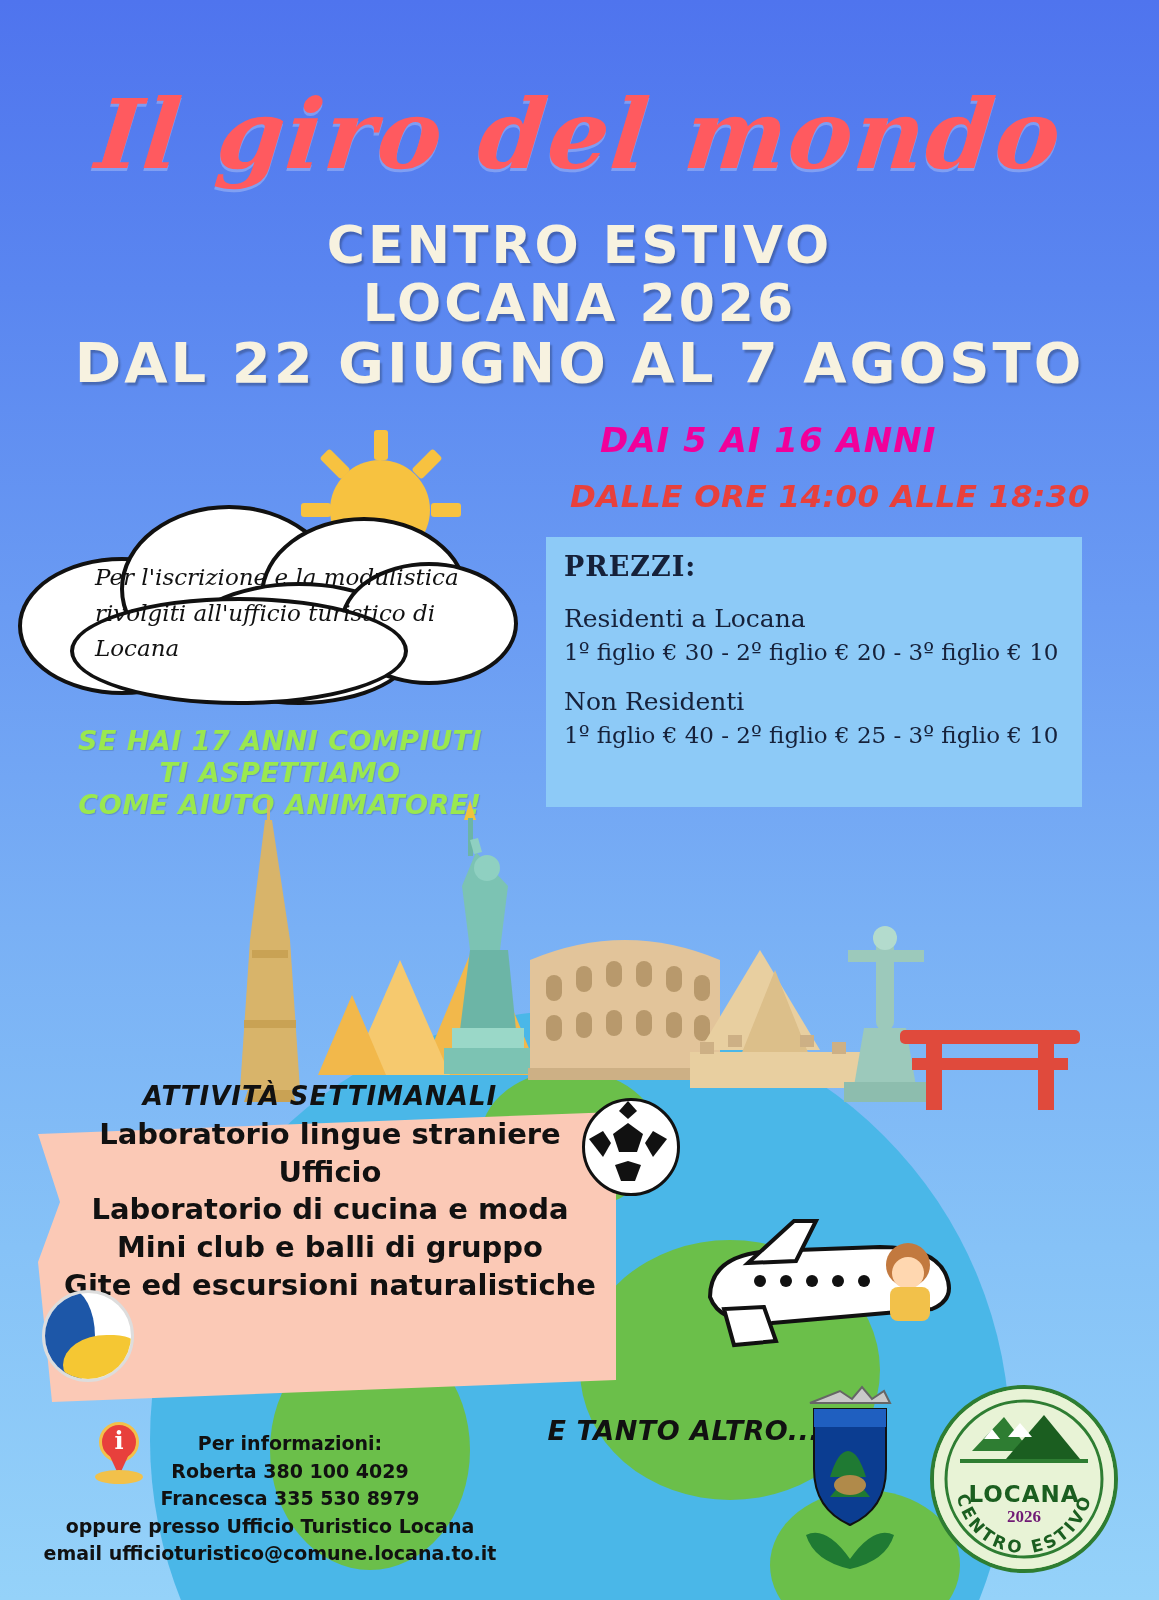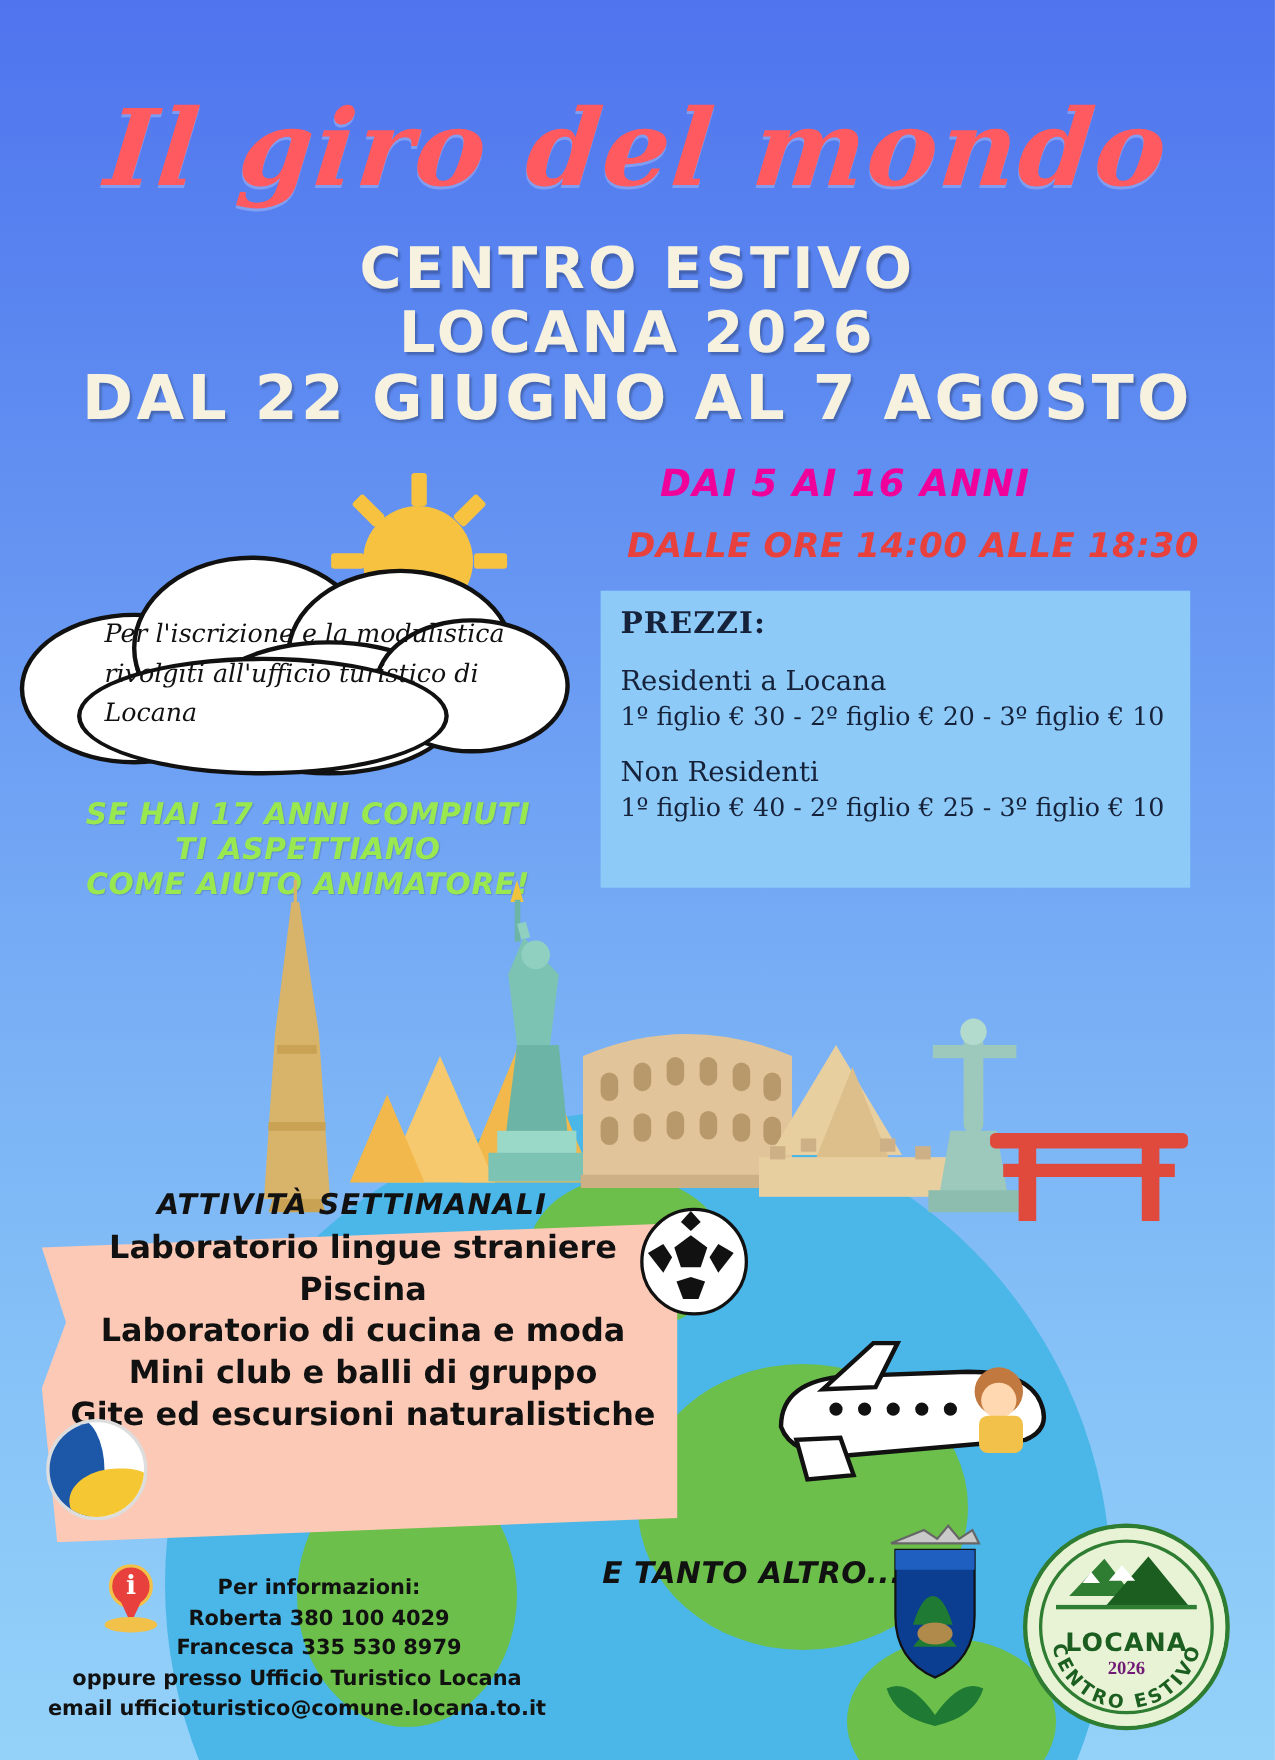--- a/index.html
+++ b/index.html
@@ -478,21 +478,21 @@
         <rect x="926" y="248" width="16" height="72" fill="#e04a3c"></rect>
         <rect x="1038" y="248" width="16" height="72" fill="#e04a3c"></rect>
       </g>
     </svg>
   </div>
 
   <div class="activities-box"></div>
   <div class="act-title">ATTIVITÀ SETTIMANALI</div>
   <div class="act-list">
     <div>Laboratorio lingue straniere</div>
-    <div>Piscina</div>
+    <div>Ufficio</div>
     <div>Laboratorio di cucina e moda</div>
     <div>Mini club e balli di gruppo</div>
     <div>Gite ed escursioni naturalistiche</div>
   </div>
   <div class="more">E TANTO ALTRO...</div>
 
   <div class="soccer">
     <svg width="86" height="86" viewBox="0 0 86 86">
       <polygon points="43,22 58,33 52,51 34,51 28,33" fill="#111"></polygon>
       <polygon points="43,0 52,10 43,18 34,10" fill="#111"></polygon>

